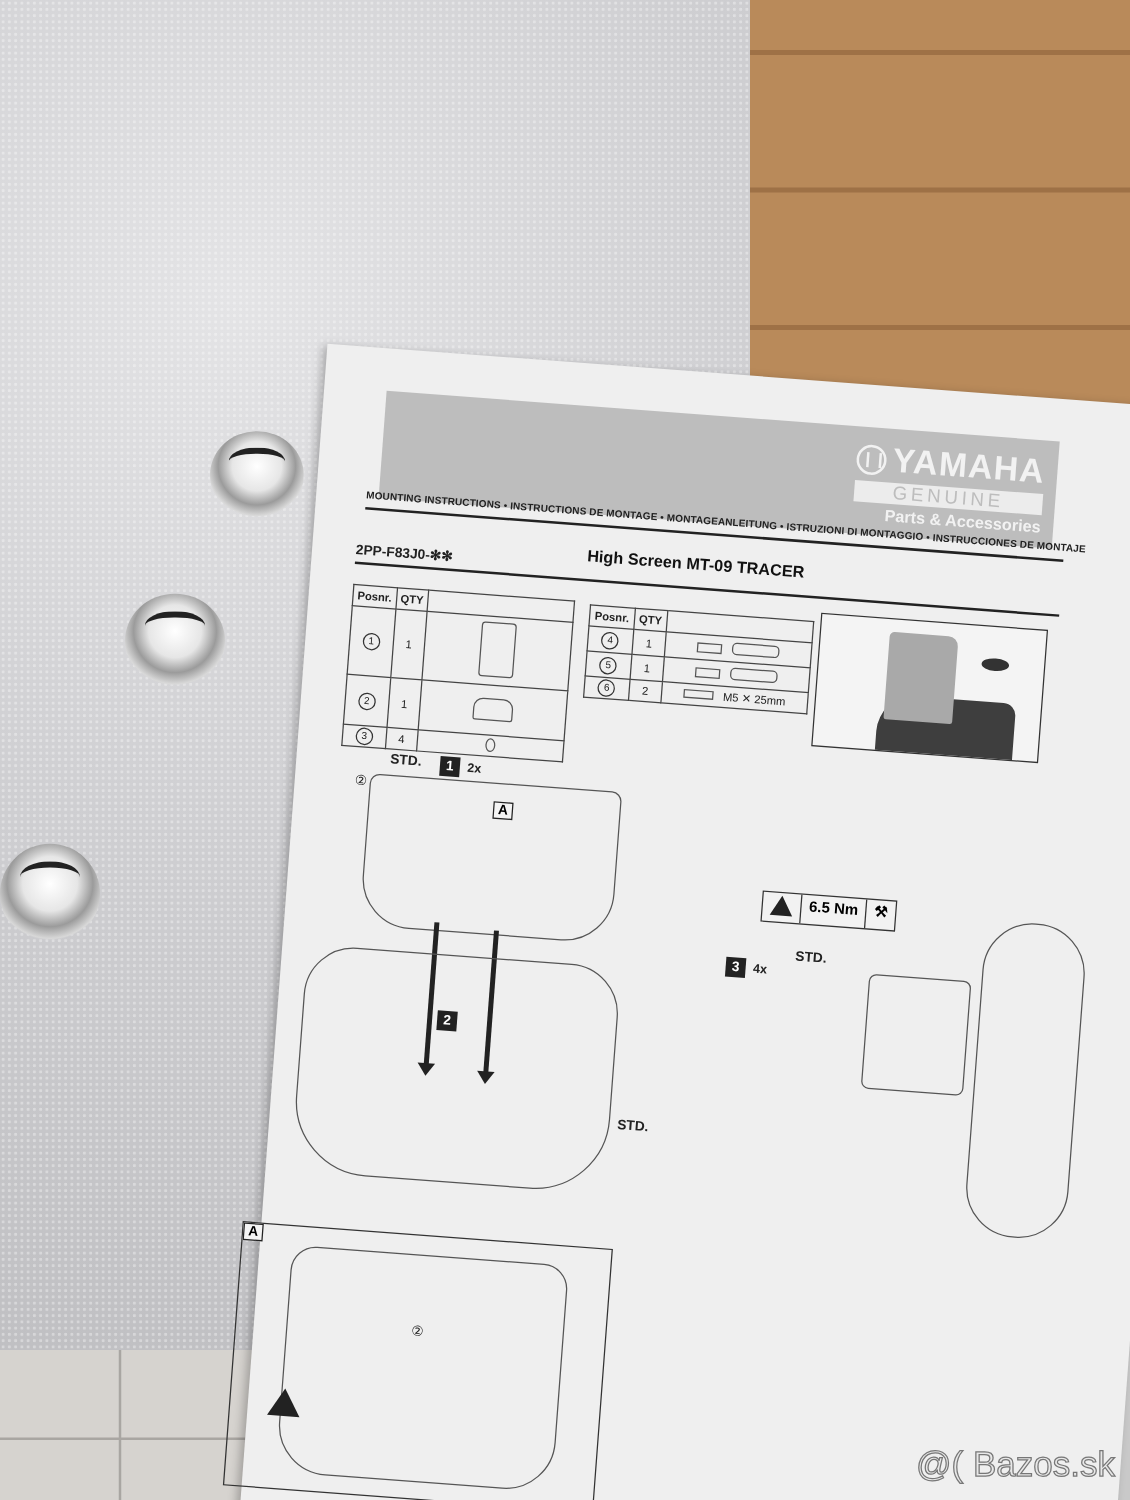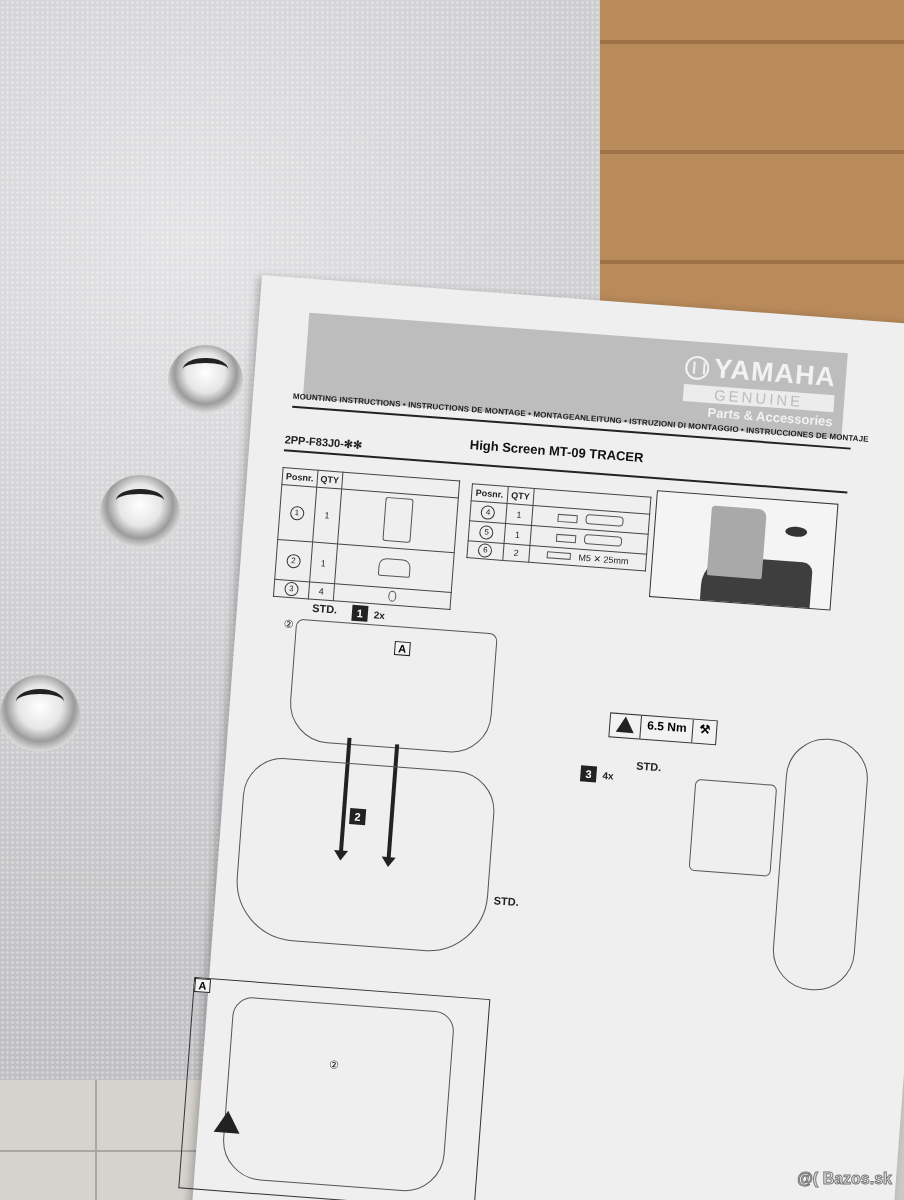--- a/index.html
+++ b/index.html
@@ -44,21 +44,21 @@
   .lbl{position:absolute;font-size:11px;font-weight:bold;color:#222;}
   .boxA{position:absolute;border:1px solid #222;font-size:11px;font-weight:bold;padding:0 3px;background:#f4f4f4;}
   .torque{position:absolute;display:flex;border:1px solid #333;font-size:12px;font-weight:bold;background:#f2f2f2;}
   .torque span{padding:2px 6px;border-right:1px solid #333;}
   .torque span:last-child{border-right:none;}
   .drawing{position:absolute;border:1.5px solid #555;border-radius:14px;}
   .arrow{position:absolute;width:4px;background:#222;}
   .arrow::after{content:"";position:absolute;left:-5px;bottom:-8px;border-left:7px solid transparent;border-right:7px solid transparent;border-top:10px solid #222;}
   .insetA{position:absolute;left:-15px;top:705px;width:295px;height:210px;border:1px solid #333;}
   .warn{display:inline-block;width:0;height:0;border-left:9px solid transparent;border-right:9px solid transparent;border-bottom:16px solid #222;position:relative;}
-  .watermark{position:absolute;right:12px;bottom:14px;font-size:16px;color:#e8e8e8;-webkit-text-stroke:1px #777;font-weight:bold;}
+  .watermark{position:absolute;right:12px;bottom:14px;font-size:28px;color:#e8e8e8;-webkit-text-stroke:1px #777;font-weight:normal;}
 </style>
 </head>
 <body>
 
 <div class="bg-foam"></div>
 <div class="bg-box">
   <div class="stripe" style="top:40px"></div>
     <div class="stripe" style="top:150px"></div>
     <div class="stripe" style="top:260px"></div>
 </div>

